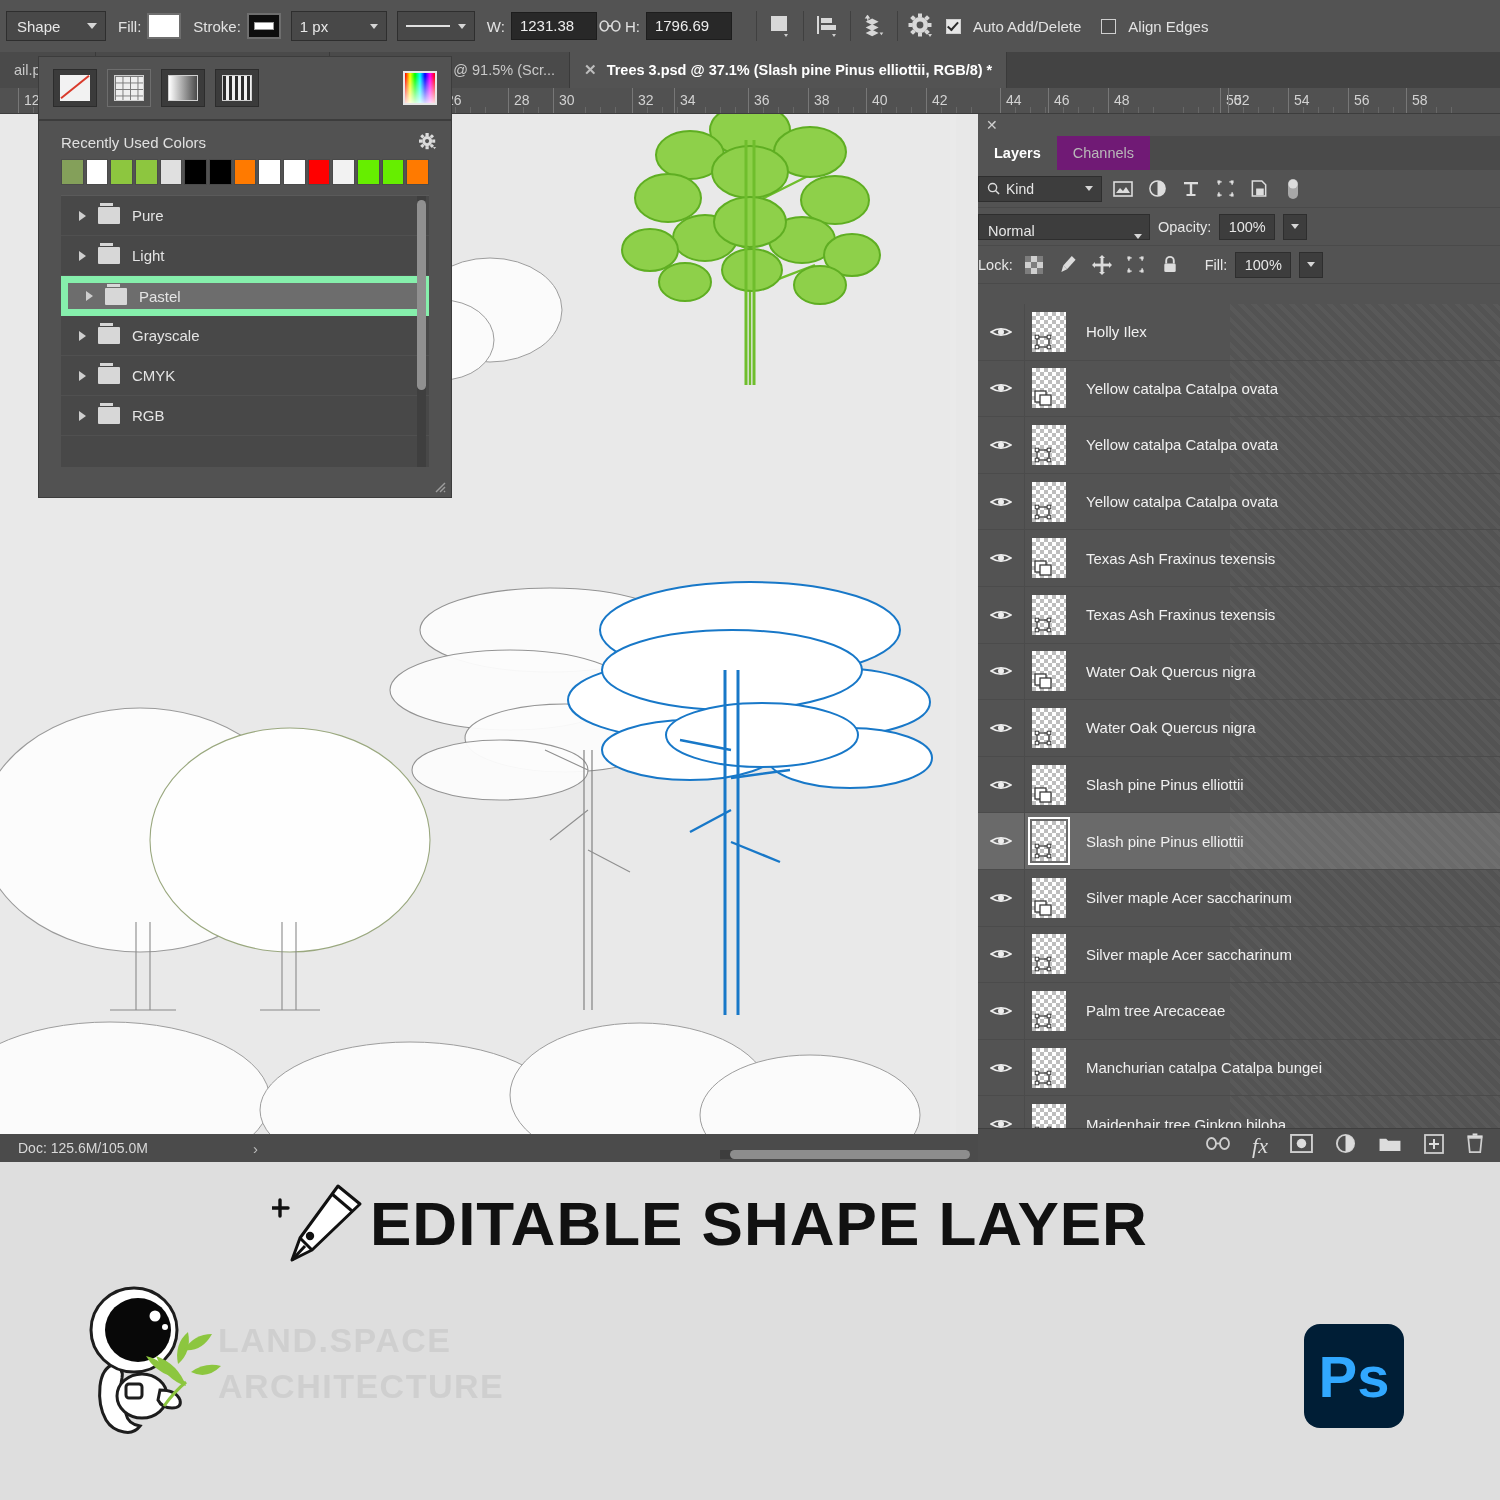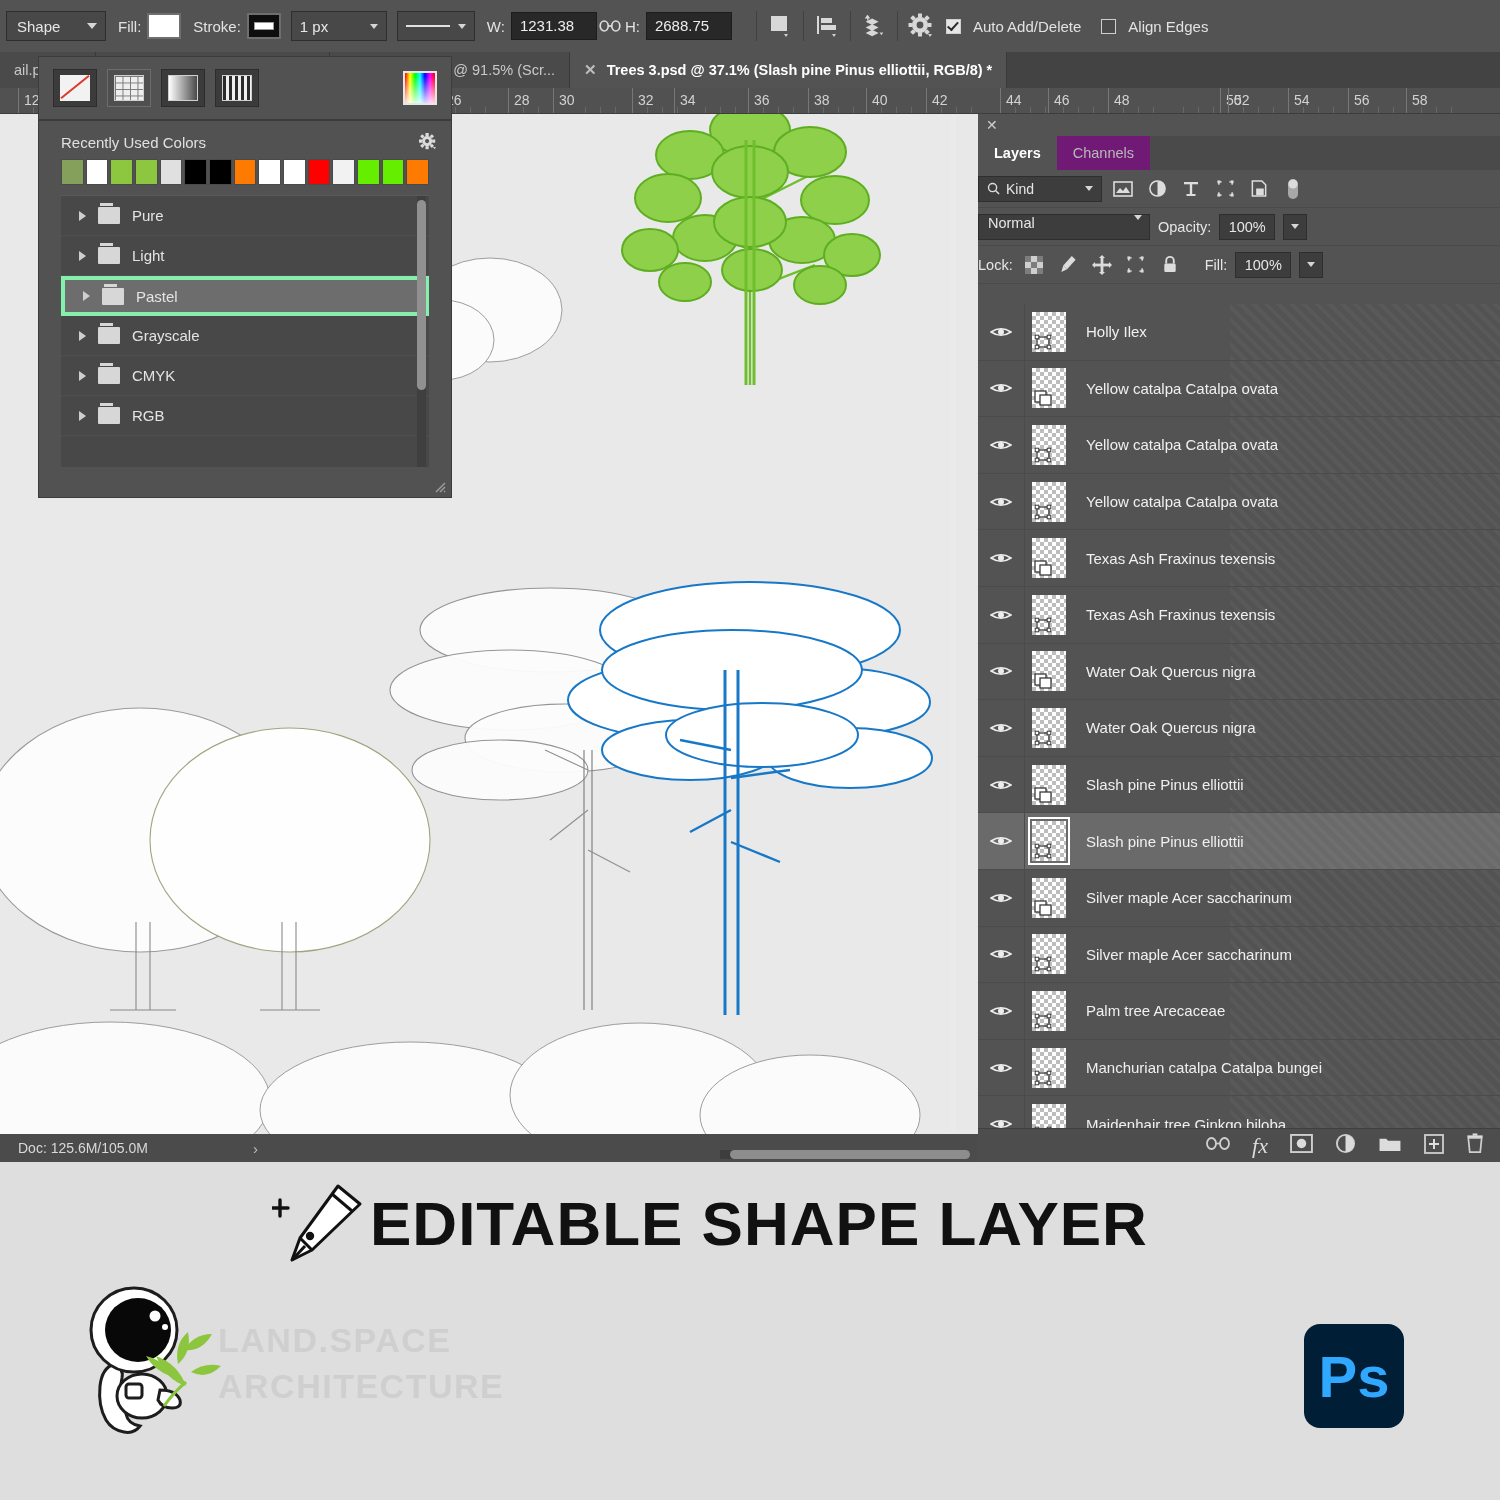--- a/index.html
+++ b/index.html
@@ -109,21 +109,21 @@
   .sp-head { display: flex; align-items: center; justify-content: space-between;
       padding: 12px 14px 8px 22px; font-size: 15px; color: #e0e0e0; }
   .gear { width: 18px; height: 18px; position: relative; }
   .swatch-row { display: flex; padding: 0 22px; gap: 2px; }
   .sw { width: 25px; height: 26px; border: 1px solid #4a4a4a; }
   .folder-list { margin: 10px 22px 0 22px; height: 272px; background: #484848;
                  position: relative; overflow: hidden; border-top: 1px solid #5a5a5a;}
   .fl-row { height: 40px; display: flex; align-items: center; gap: 12px;
             padding-left: 10px; border-bottom: 1px solid #505050; font-size: 15px;
             color: #e4e4e4; }
-  .fl-row.sel { background: #6d6d6d; border: 4px solid #86efac; }
+  .fl-row.sel { background: #6d6d6d; border: 7px solid #86efac; }
   .disc { width: 0; height: 0; border-top: 5px solid transparent;
           border-bottom: 5px solid transparent; border-left: 7px solid #cfcfcf;
           margin-left: 8px;}
   .folder-ic { width: 22px; height: 17px; background: #d7d7d7; position: relative;
                border-radius: 1px; }
   .folder-ic::before { content:""; position:absolute; left:2px; top:-4px; width:13px;
                height:3px; background:#d7d7d7; }
   .sp-scroll { position: absolute; right: 3px; top: 4px; width: 9px; height: 190px;
                background: #909090; border-radius: 5px; }
   .sp-scroll-track { position:absolute; right:3px; top:0; width:9px; height:272px; background:#3f3f3f; }
@@ -140,21 +140,21 @@
   .lp-tab { display:flex; align-items:center; padding: 0 16px; font-size: 14.5px;
             color:#b9b9b9; background:#701a75;}
   .lp-tab.active { background: #535353; color:#ffffff; font-weight: bold;}
   .lp-row { display: flex; align-items: center; padding: 0 0; gap: 8px; height: 38px;
             border-bottom: 1px solid #4a4a4a; }
   .kind-box { display:flex; align-items:center; gap:6px; background:#3d3d3d;
      border:1px solid #2e2e2e; height:26px; padding:0 8px; width: 124px;
      justify-content: space-between; font-size: 14px; }
   .lp-iconbtn { width: 26px; height: 24px; display:flex; align-items:center; justify-content:center;}
   .mode-sel { background:#3d3d3d; border:1px solid #2e2e2e; height:26px; width: 172px;
-     display:flex; align-items:flex-start; justify-content:space-between; padding: 0 7px 0 9px;
+     display:flex; align-items:flex-end; justify-content:space-between; padding: 0 7px 0 9px;
      font-size:14.5px;}
   .num-field { background:#3d3d3d; border:1px solid #2e2e2e; height:26px; padding:0 8px;
      font-size:14.5px; line-height:24px; min-width: 56px; text-align:center;}
   .stepper { background:#3d3d3d; border:1px solid #2e2e2e; height:26px; width:24px;
      display:flex; align-items:center; justify-content:center;}
 
   .layer-list { position: absolute; left:0; top: 190px; width: 522px; height: 830px;
                 overflow: hidden; }
   .layer-item { display: flex; align-items: center; height: 56.6px;
                 border-bottom: 1px solid #4b4b4b; position: relative; }
@@ -402,21 +402,21 @@
     <span class="ob-icon">
       <svg width="22" height="14" viewBox="0 0 22 14">
           <g fill="none" stroke="#dcdcdc" stroke-width="1.7">
         <path d="M9 7H13"></path>
             <rect x="1.2" y="2" width="8" height="10" rx="5"></rect>
             <rect x="12.8" y="2" width="8" height="10" rx="5"></rect>
           </g>
         </svg>
     </span>
     <span class="ob-label" style="margin-left:2px;">H:</span>
-    <span class="ob-input-w">2688.75</span>
+    <span class="ob-input-w">1796.69</span>
     <div class="ob-divider" style="margin-left:24px;"></div>
     <span class="ob-icon">
       <svg width="24" height="26" viewBox="0 0 24 26">
           <rect x="3" y="3" width="16" height="15" fill="#d8d8d8"></rect>
         <path d="M16 21 l4 0 l-2 3 z" fill="#cfcfcf"></path>
         </svg>
     </span>
     <div class="ob-divider"></div>
     <span class="ob-icon">
       <svg width="26" height="26" viewBox="0 0 26 26">

